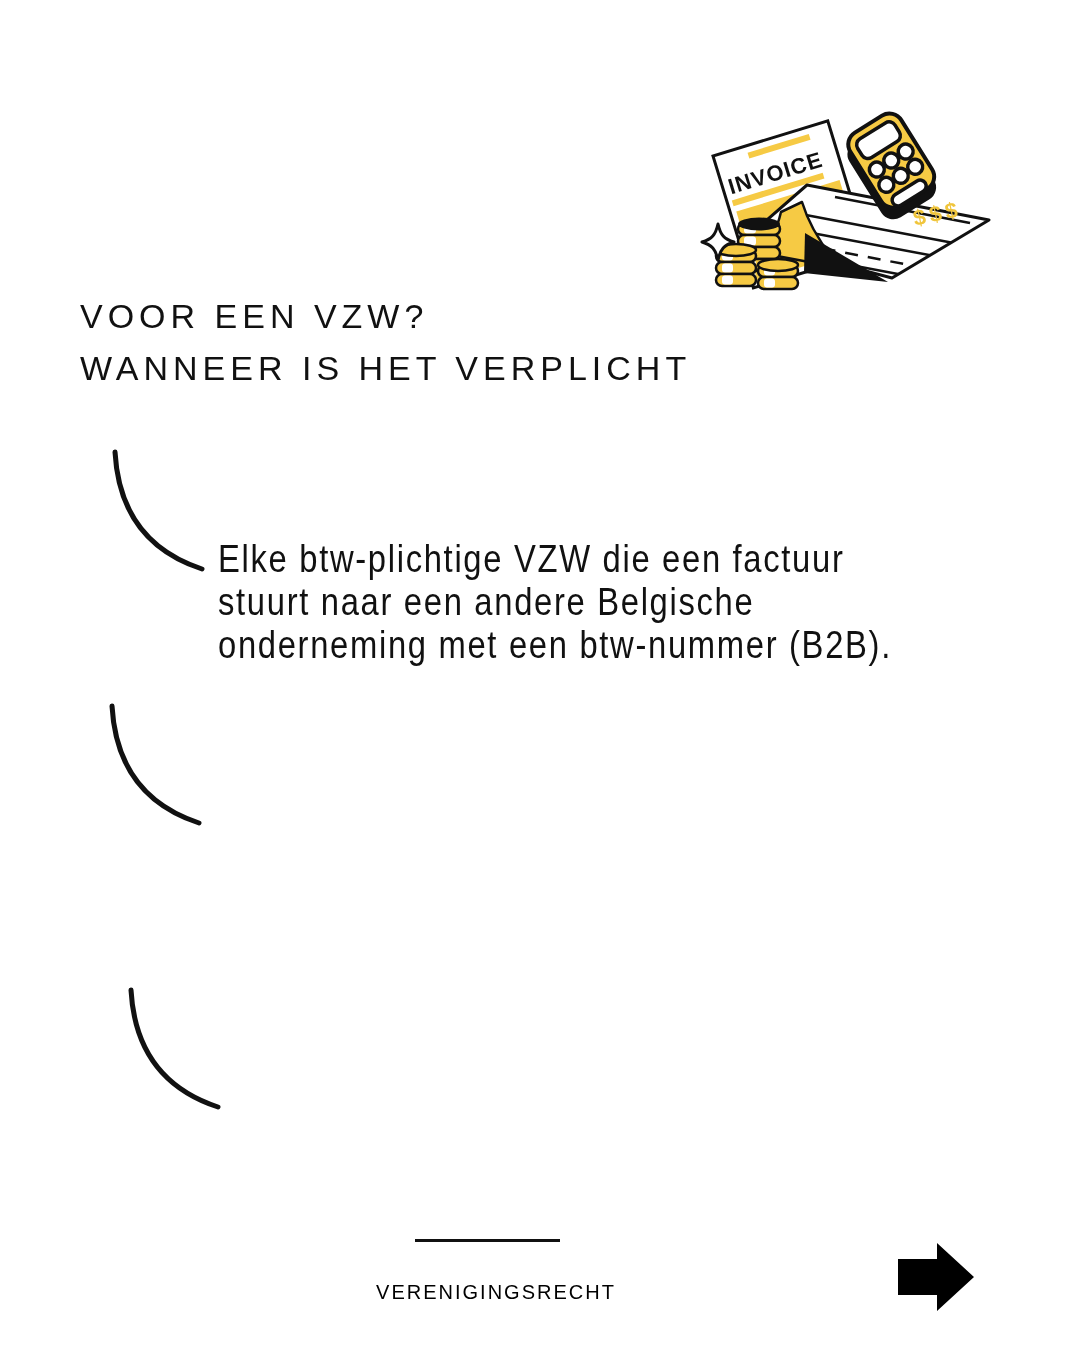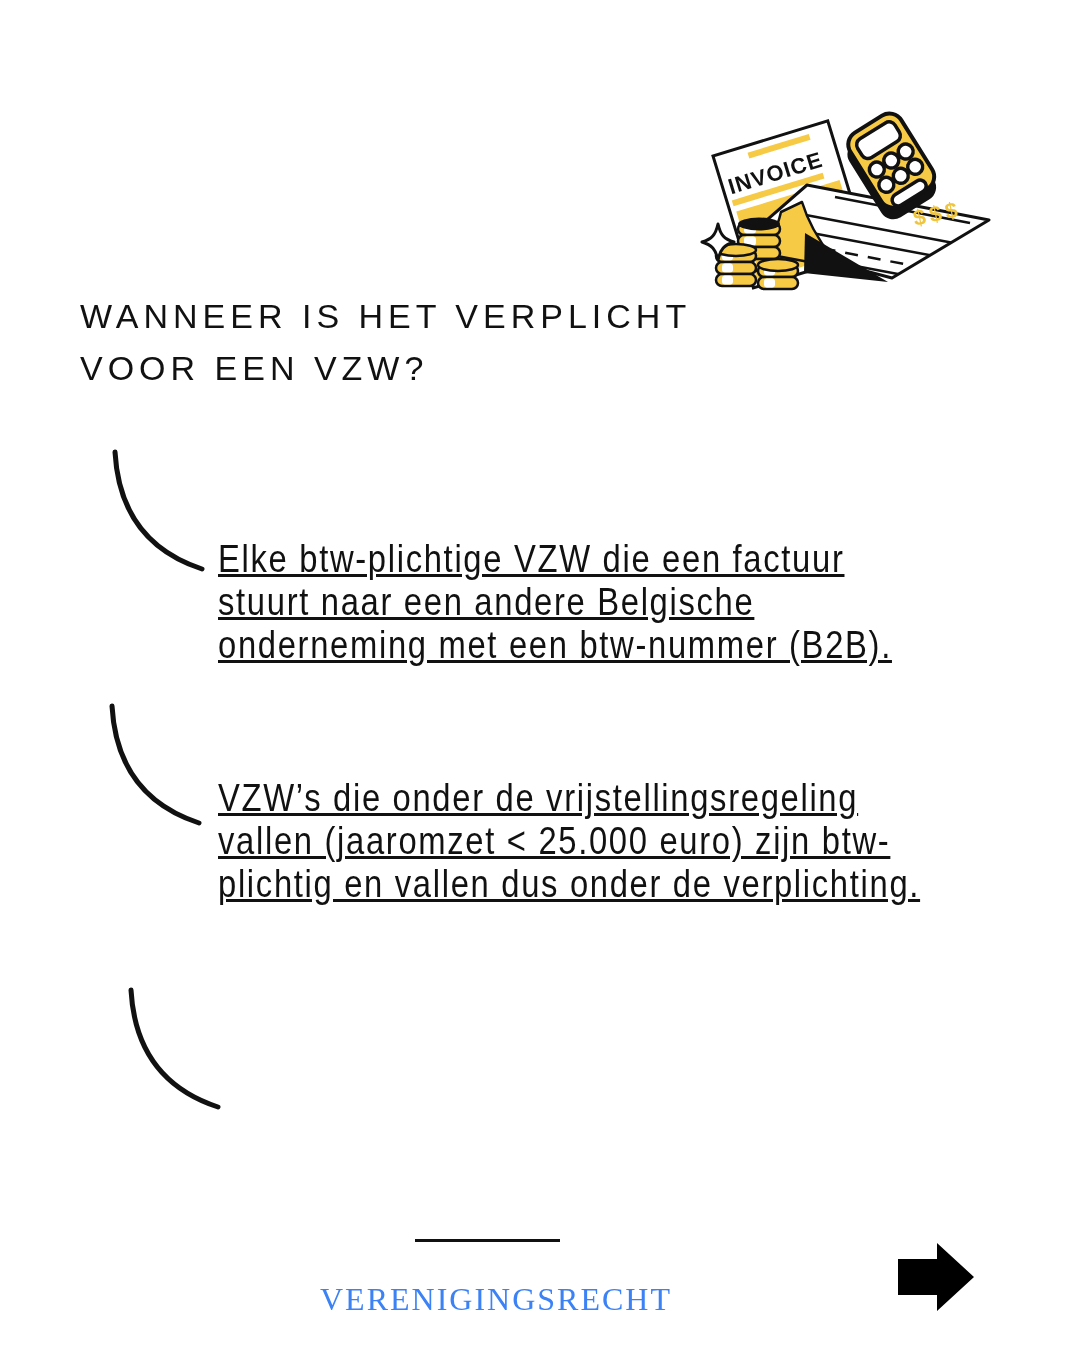--- a/index.html
+++ b/index.html
@@ -10,37 +10,37 @@
   .illustration { position:absolute; left:695px; top:92px; }
   .title {
     position:absolute; left:80px; top:290px;
     font-size:34px; letter-spacing:5px; line-height:52px;
     font-weight:400; white-space:nowrap;
   }
   .arc { position:absolute; }
   .arc-1 { left:107px; top:447px; }
   .arc-2 { left:104px; top:701px; }
   .arc-3 { left:123px; top:985px; }
-  .bullet { position:absolute;text-decoration:underline; }
+  .bullet { position:absolute; }
   .bullet-1 { left:218px; top:537px; }
   .bullet-2 { left:218px; top:776px; }
   .bullet-3 { left:233px; top:1060px; }
   .bullet .line {
     font-size:39px; letter-spacing:2px; line-height:43px;
     transform:scaleX(0.84); transform-origin:0 50%;
     white-space:nowrap; font-weight:400;
   }
   .footer-divider {
     position:absolute; left:415px; top:1239px; width:145px; height:3px;
     background:#111111;
   }
   .brand {
     position:absolute; left:496px; top:1281px; transform:translateX(-50%);
-    font-family:Liberation Serif, serif; font-size:32px; letter-spacing:2px;
-    white-space:nowrap; color:#3b82f6;
+    font-family:Liberation Sans, sans-serif; font-size:20px; letter-spacing:2px;
+    white-space:nowrap; color:#000000;
   }
   .next-arrow { position:absolute; left:898px; top:1243px; }
 </style>
 </head>
 <body>
 
 <div class="canvas">
 
   <svg class="illustration" width="300" height="215" viewBox="0 0 300 215">
     <defs>
@@ -124,45 +124,40 @@
         <rect x="63" y="185" width="40" height="12" rx="6" fill="#f6ca44" stroke="#111111" stroke-width="2.5"></rect>
         <rect x="69" y="186.5" width="11" height="9" rx="3" fill="#ffffff"></rect>
         <ellipse cx="83" cy="173" rx="20" ry="6" fill="#f6ca44" stroke="#111111" stroke-width="2.5"></ellipse>
       </g>
     </g>
 
     <path d="M 23 132 C 25.5 143 29 147 39 150 C 29 153 25.5 157 23 168 C 20.5 157 17 153 7 150 C 17 147 20.5 143 23 132 Z" fill="#ffffff" stroke="#111111" stroke-width="3" stroke-linejoin="round"></path>
   </svg>
 
   <div class="title">
+    <div>VOOR EEN VZW?</div>
     <div>WANNEER IS HET VERPLICHT</div>
-    <div>VOOR EEN VZW?</div>
   </div>
 
   <svg class="arc arc-1" width="100" height="130" viewBox="0 0 100 130">
     <path d="M 8 5 Q 13 95 95 122" fill="none" stroke="#111111" stroke-width="5" stroke-linecap="round"></path>
   </svg>
   <svg class="arc arc-2" width="100" height="130" viewBox="0 0 100 130">
     <path d="M 8 5 Q 13 95 95 122" fill="none" stroke="#111111" stroke-width="5" stroke-linecap="round"></path>
   </svg>
   <svg class="arc arc-3" width="100" height="130" viewBox="0 0 100 130">
     <path d="M 8 5 Q 13 95 95 122" fill="none" stroke="#111111" stroke-width="5" stroke-linecap="round"></path>
   </svg>
 
   <div class="bullet bullet-1">
     <div class="line">Elke btw-plichtige VZW die een factuur</div>
     <div class="line">stuurt naar een andere Belgische</div>
     <div class="line">onderneming met een btw-nummer (B2B).</div>
   </div>
 
-  <div class="bullet bullet-2">
-    <div class="line">VZW’s die onder de vrijstellingsregeling</div>
-    <div class="line">vallen (jaaromzet &lt; 25.000 euro) zijn btw-</div>
-    <div class="line">plichtig en vallen dus onder de verplichting.</div>
-  </div>
 
 
   <div class="footer-divider"></div>
   <div class="brand">VERENIGINGSRECHT</div>
 
   <svg class="next-arrow" width="76" height="70" viewBox="0 0 76 70">
     <polygon points="0,16 39,16 39,0 76,34 39,68 39,52 0,52" fill="#000000"></polygon>
   </svg>
 
 </div>

